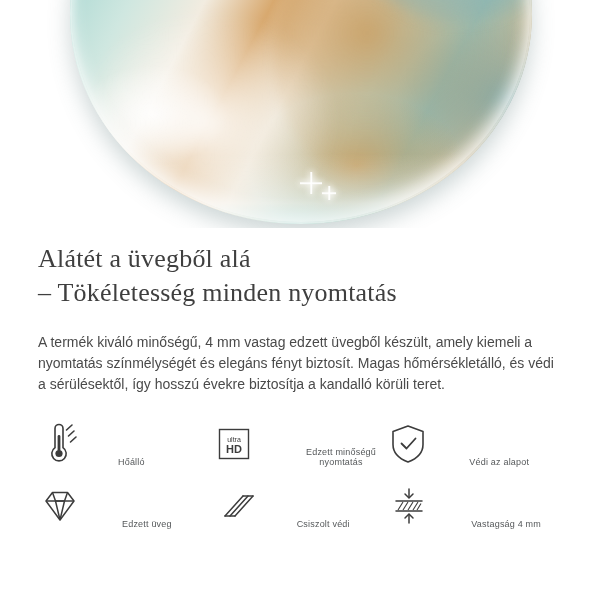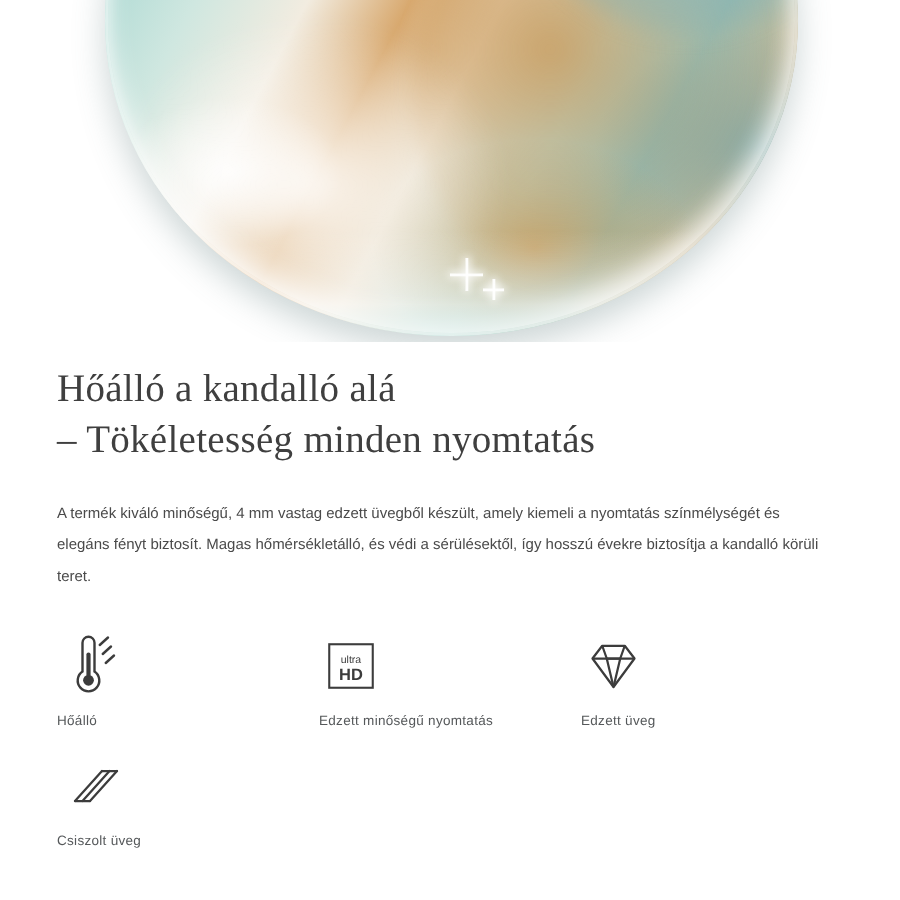--- a/index.html
+++ b/index.html
@@ -146,38 +146,39 @@
     color: #3f3f3f;
     font-size: 26px;
     line-height: 34px;
     letter-spacing: 0.2px;
   }
   .headline .line2 {
     display: block;
   }
   .body-copy {
     margin: 22px 0 0 0;
-    font-size: 10px;
+    font-size: 14px;
     line-height: 21px;
     color: #4a4a4a;
     max-width: 516px;
   }
 
   
   .features {
     margin-top: 26px;
     display: grid;
     grid-template-columns: repeat(3, 1fr);
     grid-row-gap: 16px;
   }
   .feature {
     display: flex;
-    flex-direction: column;
-    align-items: flex-start;
+    flex-direction: row;
+    align-items: flex-end;
     justify-content: flex-start;
+    gap: 40px;
   }
   .feature-icon {
     height: 46px;
     display: flex;
     align-items: center;
     justify-content: center;
   }
   .feature-label {
     margin-top: 8px;
     font-size: 9px;
@@ -199,21 +200,21 @@
       <div class="swirl3"></div>
       <div class="rim"></div>
       <div class="edge"></div>
     </div>
     <span class="sparkle s1"></span>
     <span class="sparkle s2"></span>
   </div>
 
   <div class="content">
     <h1 class="headline">
-      <span>Hőálló a kandalló alá</span>
+      <span>Alátét a üvegből alá</span>
       <span class="line2">– Tökéletesség minden nyomtatás</span>
     </h1>
 
     <p class="body-copy">A termék kiváló minőségű, 4 mm vastag edzett üvegből készült, amely kiemeli a nyomtatás színmélységét és elegáns fényt biztosít. Magas hőmérsékletálló, és védi a sérülésektől, így hosszú évekre biztosítja a kandalló körüli teret.</p>
 
     <div class="features">
 
       <div class="feature">
         <div class="feature-icon">
           <svg width="40" height="44" viewBox="0 0 40 44">
@@ -234,20 +235,29 @@
         <div class="feature-icon">
           <svg width="42" height="42" viewBox="0 0 42 42">
             <rect x="6.5" y="6.5" width="29" height="29" fill="none" stroke="#3c3c3c" stroke-width="1.4"></rect>
             <text x="21" y="19" font-family="Liberation Sans, sans-serif" font-size="7" fill="#3c3c3c" text-anchor="middle">ultra</text>
             <text x="21" y="30" font-family="Liberation Sans, sans-serif" font-size="11" font-weight="bold" fill="#3c3c3c" text-anchor="middle">HD</text>
           </svg>
         </div>
         <div class="feature-label">Edzett minőségű nyomtatás</div>
       </div>
 
+      <div class="feature">
+        <div class="feature-icon">
+          <svg width="42" height="44" viewBox="0 0 42 44">
+            <path d="M21 4 L36 9.5 v13 c0 9-7 14.5-15 17.5 C13 37 6 31.5 6 22.5 v-13 z" fill="none" stroke="#3c3c3c" stroke-width="1.6" stroke-linejoin="round"></path>
+            <path d="M14.5 21.5 l5 5 l9-10" fill="none" stroke="#3c3c3c" stroke-width="1.8" stroke-linecap="round" stroke-linejoin="round"></path>
+          </svg>
+        </div>
+        <div class="feature-label">Védi az alapot</div>
+      </div>
 
       <div class="feature">
         <div class="feature-icon">
           <svg width="44" height="40" viewBox="0 0 44 40">
             <g fill="none" stroke="#3c3c3c" stroke-width="1.5" stroke-linejoin="round">
               <path d="M8 15 L14.5 6.5 h15 L36 15 L22 34 z"></path>
               <path d="M8 15 h28"></path>
               <path d="M14.5 6.5 L17.5 15 L22 34"></path>
               <path d="M29.5 6.5 L26.5 15 L22 34"></path>
               <path d="M17.5 15 h9"></path>
@@ -262,19 +272,41 @@
           <svg width="44" height="40" viewBox="0 0 44 40">
             <g fill="none" stroke="#3c3c3c" stroke-width="1.5" stroke-linecap="round">
               <path d="M12 30 L30 10"></path>
               <path d="M17 30 L35 10"></path>
               <path d="M22 30 L40 10"></path>
               <path d="M12 30 L22 30"></path>
               <path d="M30 10 L40 10"></path>
             </g>
           </svg>
         </div>
-        <div class="feature-label">Csiszolt üveg</div>
-      </div>
-
+        <div class="feature-label">Csiszolt védi</div>
+      </div>
+
+      <div class="feature">
+        <div class="feature-icon">
+          <svg width="44" height="44" viewBox="0 0 44 44">
+            <g stroke="#3c3c3c" stroke-width="1.5" fill="none" stroke-linecap="round">
+              <line x1="22" y1="5" x2="22" y2="13"></line>
+              <path d="M18 10 l4 4 l4 -4"></path>
+              <line x1="22" y1="39" x2="22" y2="31"></line>
+              <path d="M18 34 l4 -4 l4 4"></path>
+              <line x1="9" y1="17" x2="35" y2="17"></line>
+              <line x1="9" y1="27" x2="35" y2="27"></line>
+            </g>
+            <g stroke="#3c3c3c" stroke-width="1.1">
+              <line x1="11" y1="26" x2="16" y2="18"></line>
+              <line x1="16" y1="26" x2="21" y2="18"></line>
+              <line x1="21" y1="26" x2="26" y2="18"></line>
+              <line x1="26" y1="26" x2="31" y2="18"></line>
+              <line x1="30" y1="26" x2="34" y2="19.5"></line>
+            </g>
+          </svg>
+        </div>
+        <div class="feature-label">Vastagság 4 mm</div>
+      </div>
 
     </div>
   </div>
 </div>
 
 </body></html>

